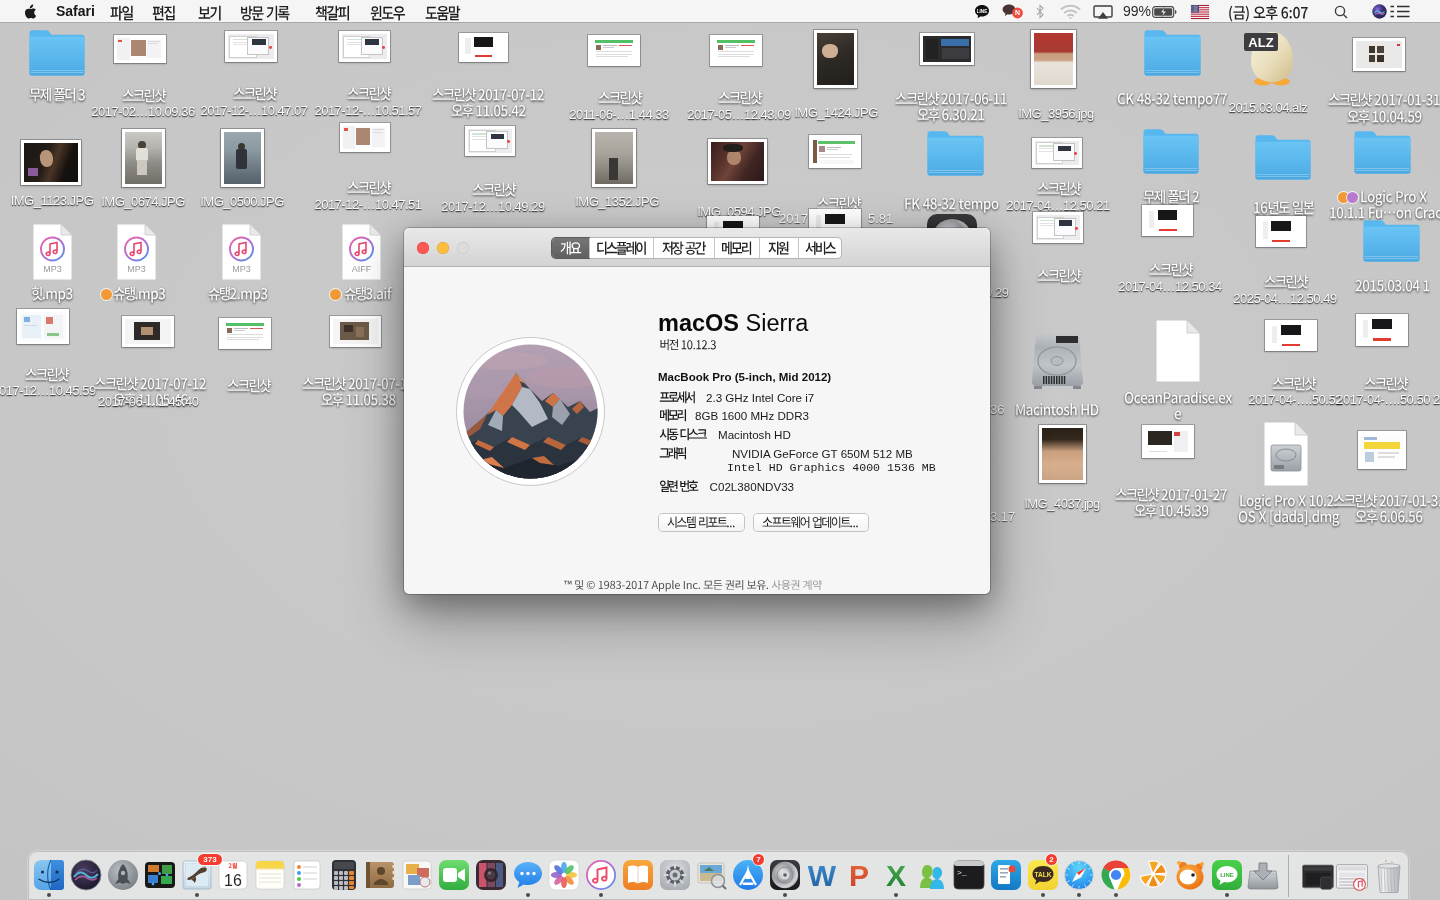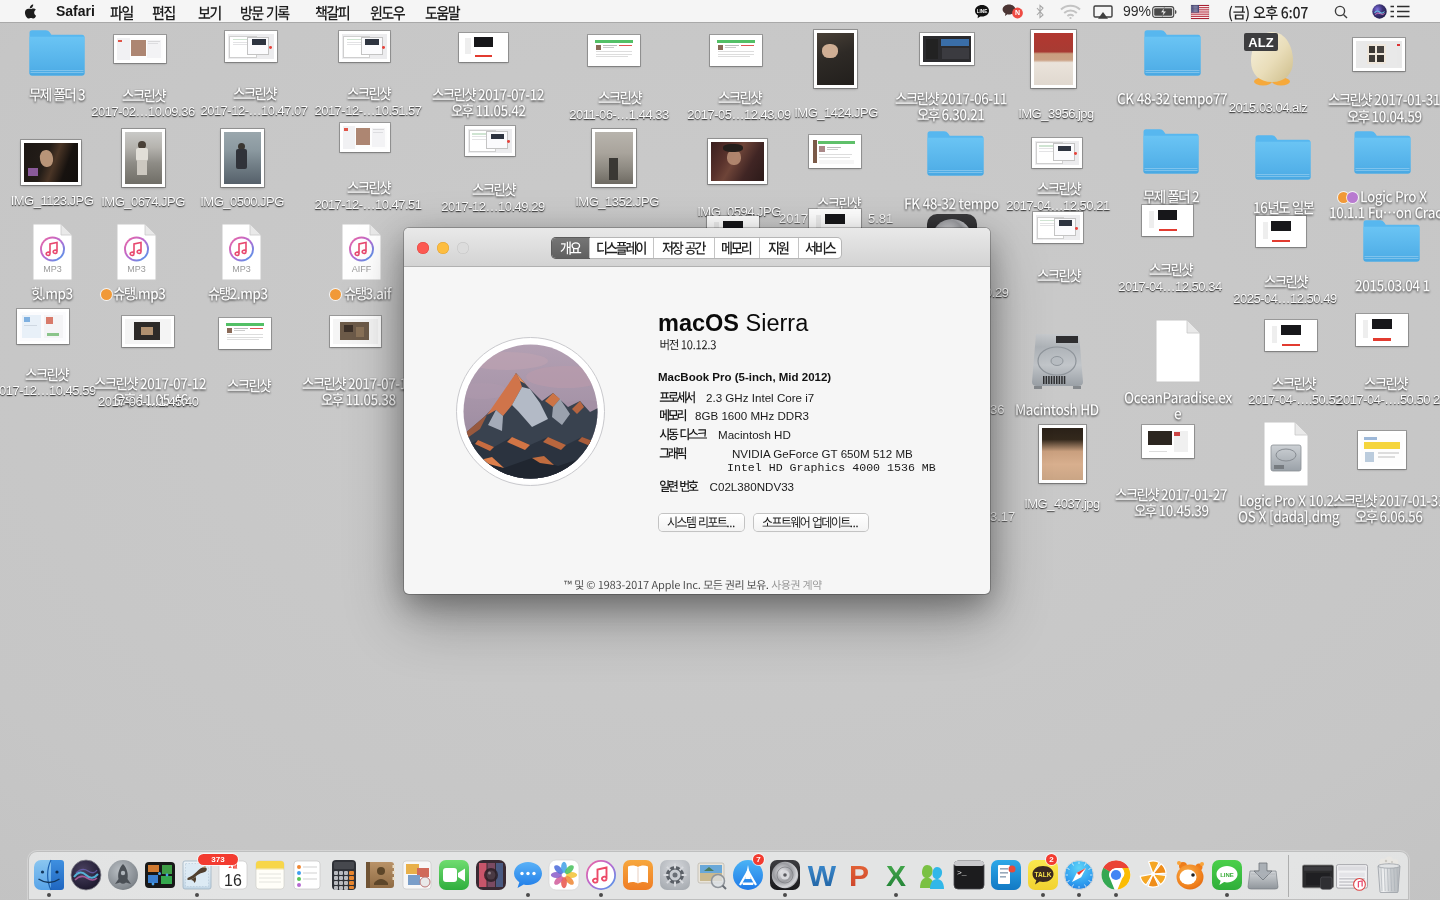--- a/index.html
+++ b/index.html
@@ -1495,21 +1495,21 @@
     <defs>
       <linearGradient id="ins" x1="0" y1="0" x2="0" y2="1">
 <stop offset="0" stop-color="#d4d7da"></stop>
         <stop offset="1" stop-color="#8f959b"></stop>
       </linearGradient>
     </defs>
 <path d="M3 12 L29 12 L31 28 Q31 30 28 30 L4 30 Q1 30 1 28 Z" fill="url(#ins)" stroke="#7a7f85" stroke-width="0.7"></path>
 <path d="M12 4 L20 4 L20 12 L25 12 L16 21 L7 12 L12 12 Z" fill="#aab0b6" stroke="#6f747a" stroke-width="0.8"></path>
 <path d="M4 15 L28 15" stroke="#aeb3b8" stroke-width="0.8"></path>
   </svg>
-<div class="badge" style="left:198px;top:854px;width:40px;height:11px;">373</div>
+<div class="badge" style="left:198px;top:854px;width:24px;height:11px;">373</div>
 <div class="badge" style="left:753px;top:854px;width:11px;height:11px;">7</div>
 <div class="badge" style="left:1046px;top:854px;width:11px;height:11px;">2</div>
 <div class="ddot" style="left:47.3px;"></div>
 <div class="ddot" style="left:194.5px;"></div>
 <div class="ddot" style="left:525.6px;"></div>
 <div class="ddot" style="left:599.1px;"></div>
 <div class="ddot" style="left:783.1px;"></div>
 <div class="ddot" style="left:893.5px;"></div>
 <div class="ddot" style="left:1040.6px;"></div>
 <div class="ddot" style="left:1077.4px;"></div>

